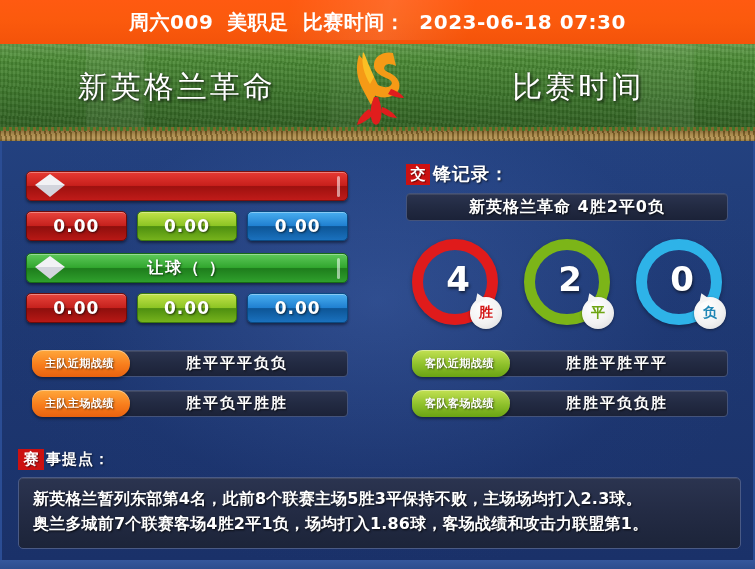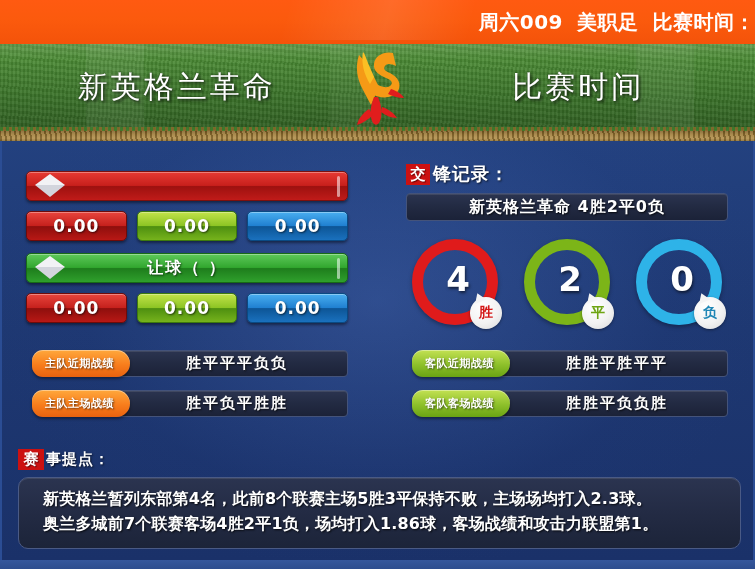--- a/index.html
+++ b/index.html
@@ -18,21 +18,21 @@
     overflow: hidden;
   }
   .header::after {
     content: ""; position: absolute; left: -5%; top: -140%;
     width: 110%; height: 230%;
     background: linear-gradient(104deg, rgba(255,255,255,0) 40%, rgba(255,255,255,0.10) 52%, rgba(255,255,255,0) 62%);
     pointer-events: none;
   }
   .header-text {
     position: relative; z-index: 2;
-    display: flex; align-items: center; justify-content: flex-end; gap: 14px;
+    display: flex; align-items: center; justify-content: center; gap: 14px;
     height: 44px;
     color: #fff; font-size: 20px; font-weight: bold;
     letter-spacing: 0.5px; white-space: nowrap;
   }
   .header-text .seg { display: inline-block; }
 
   
   .banner {
     position: absolute; left: 0; top: 44px; width: 755px; height: 86px;
     background:
@@ -226,41 +226,42 @@
     width: 26px; height: 21px; background: #cc1111;
     display: flex; align-items: center; justify-content: center;
     color: #fff; font-size: 15px; font-weight: bold;
     text-shadow: 1px 1px 1px rgba(0,0,0,0.5);
   }
   .an-label {
     margin-left: 2px; color: #ffffff; font-size: 15px; font-weight: bold;
     letter-spacing: 1px; text-shadow: 1px 1px 2px rgba(0,0,0,0.7);
   }
   .an-box {
-    margin-top: 7px; border-radius: 10px; padding: 9px 24px 11px;
+    margin-top: 7px; border-radius: 5px; padding: 9px 14px 11px;
     background: linear-gradient(180deg, #2b3450 0%, #232b44 50%, #1c2439 100%);
     border: 1px solid #4a5a85;
     box-shadow: inset 0 1px 0 rgba(255,255,255,0.10);
   }
   .an-line {
     color: #ffffff; font-size: 16px; font-weight: bold; line-height: 1.55;
     letter-spacing: 0.2px; text-shadow: 1px 1px 2px rgba(0,0,0,0.8);
     white-space: nowrap;
   }
 </style>
 </head>
 <body>
 
 <div class="page">
 
   <div class="header">
     <div class="header-text">
       <span class="seg">周六009</span>
       <span class="seg">美职足</span>
       <span class="seg">比赛时间：</span>
+      <span class="seg">2023-06-18 07:30</span>
     </div>
   </div>
 
   <div class="banner">
     <div class="mow m1"></div>
     <div class="mow m2"></div>
     <div class="mow m3"></div>
     <div class="team-row">
       <div class="team-name">新英格兰革命</div>
       <div class="vs-wrap">

